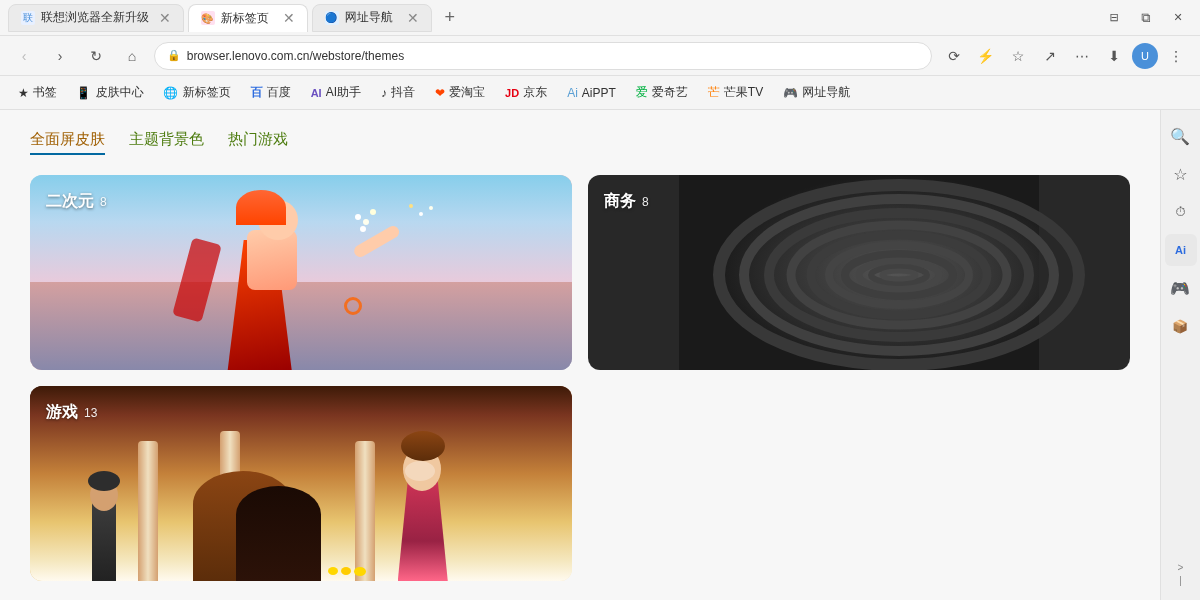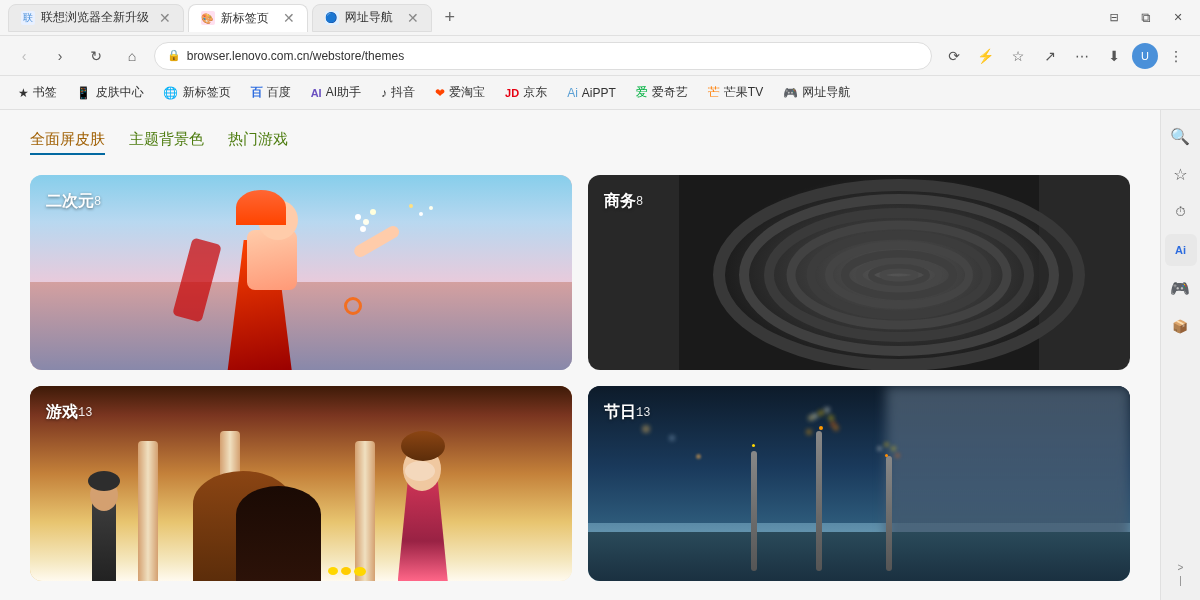--- a/index.html
+++ b/index.html
@@ -167,21 +167,21 @@
     .skin-card-label {
       position: absolute;
       top: 16px;
       left: 16px;
       color: #fff;
       font-size: 16px;
       font-weight: bold;
       text-shadow: 0 1px 3px rgba(0,0,0,0.5);
       display: flex;
       align-items: center;
-      font-family: Liberation Mono, monospace;
+      gap: 6px;
     }
     .skin-card-count {
       font-size: 12px;
       font-weight: normal;
       opacity: 0.9;
     }
 
     
     .anime-scene {
       width: 100%; height: 100%;
@@ -408,52 +408,20 @@
             <div style="width:10px;height:8px;background:#ffcc00;border-radius:50%;"></div>
             <div style="width:12px;height:9px;background:#ffd700;border-radius:50%;"></div>
           </div>
         </div>
         <div class="skin-card-label">
           <span>游戏</span>
           <span class="skin-card-count">13</span>
         </div>
       </div>
 
-      <div class="skin-card" style="position:relative;">
-        <div class="festival-scene">
-
-          <div style="position:absolute;top:0;left:0;width:100%;height:70%;background:linear-gradient(180deg,#0d1b2a 0%,#1a3a5c 60%,#2d5a7a 100%);"></div>
-
-          <div style="position:absolute;bottom:0;right:0;width:45%;height:100%;background:linear-gradient(180deg,rgba(100,120,140,0.6) 0%,rgba(60,80,100,0.8) 100%);filter:blur(6px);"></div>
-
-          <div style="position:absolute;bottom:0;left:0;width:100%;height:25%;background:linear-gradient(180deg,#2a4a5a 0%,#1a3040 100%);"></div>
-
-          <div style="position:absolute;bottom:10px;left:30%;width:6px;height:120px;background:linear-gradient(180deg,#888 0%,#555 100%);border-radius:3px;"></div>
-          <div style="position:absolute;bottom:10px;left:42%;width:6px;height:140px;background:linear-gradient(180deg,#888 0%,#555 100%);border-radius:3px;"></div>
-          <div style="position:absolute;bottom:10px;left:55%;width:6px;height:115px;background:linear-gradient(180deg,#888 0%,#555 100%);border-radius:3px;"></div>
-
-          <div style="position:absolute;bottom:120px;left:27%;width:35px;height:35px;">
-            <div style="position:absolute;top:50%;left:50%;width:3px;height:3px;background:#ffd700;border-radius:50%;box-shadow:8px -8px 4px #ffa500,12px 0 4px #ff8c00,-8px -8px 4px #ffd700,0 -12px 4px #ffe080,10px -3px 4px #ffcc00,-10px 3px 4px #ffa500,5px -14px 4px #ffe,−5px −10px 4px #ffd;"></div>
-          </div>
-          <div style="position:absolute;bottom:135px;left:39%;width:40px;height:40px;">
-            <div style="position:absolute;top:50%;left:50%;width:4px;height:4px;background:#ff9900;border-radius:50%;box-shadow:10px -10px 5px #ffd700,15px 0 5px #ff8c00,-10px -10px 5px #ffe080,0 -15px 5px #ffcc00,12px -4px 5px #ff6600,-12px 4px 5px #ffa500,6px -18px 5px #ffe,-6px -12px 5px #ffd;"></div>
-          </div>
-          <div style="position:absolute;bottom:112px;left:52%;width:30px;height:30px;">
-            <div style="position:absolute;top:50%;left:50%;width:3px;height:3px;background:#ff8c00;border-radius:50%;box-shadow:7px -7px 4px #ffd700,11px 0 4px #ff6600,-7px -7px 4px #ffe,0 -11px 4px #ffcc00;"></div>
-          </div>
-
-          <div style="position:absolute;top:20%;left:10%;width:8px;height:8px;background:rgba(255,200,100,0.4);border-radius:50%;filter:blur(2px);"></div>
-          <div style="position:absolute;top:35%;left:20%;width:5px;height:5px;background:rgba(255,180,80,0.5);border-radius:50%;filter:blur(1px);"></div>
-          <div style="position:absolute;top:25%;left:15%;width:6px;height:6px;background:rgba(200,230,255,0.3);border-radius:50%;filter:blur(2px);"></div>
-        </div>
-        <div class="skin-card-label">
-          <span>节日</span>
-          <span class="skin-card-count">13</span>
-        </div>
-      </div>
 
     </div>
   </div>
 
   <div class="right-sidebar">
     <div class="sidebar-icon">🔍</div>
     <div class="sidebar-icon">☆</div>
     <div class="sidebar-icon" style="font-size:13px;">⏱</div>
     <div class="sidebar-icon active" style="font-size:11px; font-weight:bold; color:#2d6cdf;">Ai</div>
     <div class="sidebar-icon">🎮</div>

